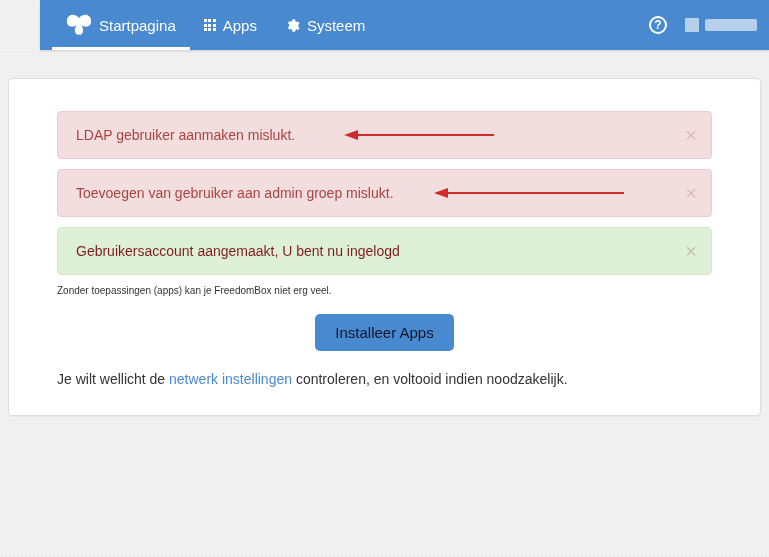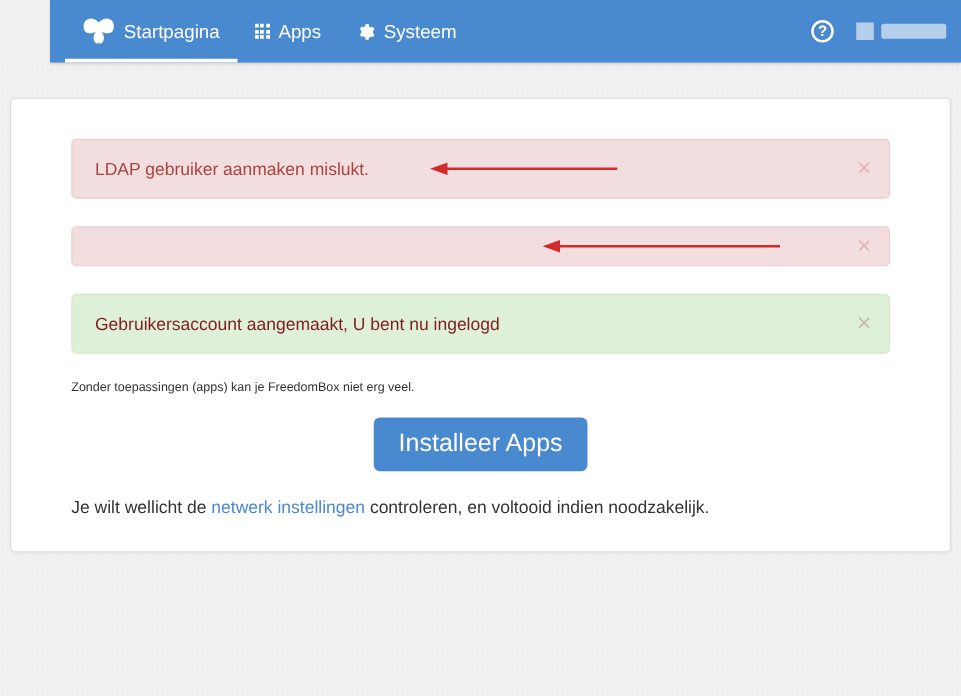--- a/index.html
+++ b/index.html
@@ -68,21 +68,21 @@
       border-radius: 4px;
       margin: 0 4px;
       padding: 32px 48px 28px 48px;
       box-shadow: 0 1px 1px rgba(0,0,0,.03);
     }
     .alert {
       position: relative;
       border: 1px solid transparent;
       border-radius: 4px;
       padding: 15px 36px 15px 18px;
-      margin-bottom: 22px;
+      margin-bottom: 10px;
       font-size: 14px;
     }
     .alert-danger {
       background: #f2dede;
       border-color: #ebccd1;
       color: #a94442;
     }
     .alert-success {
       background: #dff0d8;
       border-color: #d6e9c6;
@@ -107,22 +107,22 @@
       margin: 26px 0 14px 0;
     }
     .subtext {
       font-size: 10px;
       color: #333;
       margin-bottom: 18px;
     }
     .btn-primary {
       display: inline-block;
       background: #4989cf;
-      color: #ffffff;
-      font-size: 20px;
+      color: #0f172a;
+      font-size: 15px;
       padding: 10px 20px;
       border: none;
       border-radius: 5px;
       cursor: pointer;
     }
     .center-row { text-align: center; margin-bottom: 20px; }
     .hint { font-size: 14px; color: #333; }
     .hint a { color: #4989cf; text-decoration: none; cursor:pointer;margin-top:40px; }
     .grid-icon {
       display:inline-grid;
@@ -184,20 +184,21 @@
     <div class="alert alert-danger">
       <span>LDAP gebruiker aanmaken mislukt.</span>
       <button class="alert-close">×</button>
       <svg class="annot-arrow" style="left:286px; top:50%; transform:translateY(-50%);" width="150" height="14" viewBox="0 0 150 14">
         <line x1="150" y1="7" x2="12" y2="7" stroke="#d12b2b" stroke-width="2"></line>
         <polygon points="0,7 14,2 14,12" fill="#d12b2b"></polygon>
       </svg>
     </div>
 
     <div class="alert alert-danger">
+      <span>Toevoegen van gebruiker aan admin groep mislukt.</span>
       <button class="alert-close">×</button>
       <svg class="annot-arrow" style="left:376px; top:50%; transform:translateY(-50%);" width="190" height="14" viewBox="0 0 190 14">
         <line x1="190" y1="7" x2="12" y2="7" stroke="#d12b2b" stroke-width="2"></line>
         <polygon points="0,7 14,2 14,12" fill="#d12b2b"></polygon>
       </svg>
     </div>
 
     <div class="alert alert-success">
       <span>Gebruikersaccount aangemaakt, U bent nu ingelogd</span>
       <button class="alert-close">×</button>

